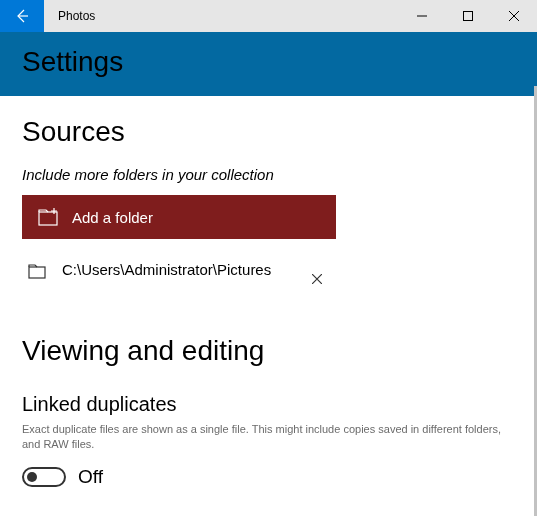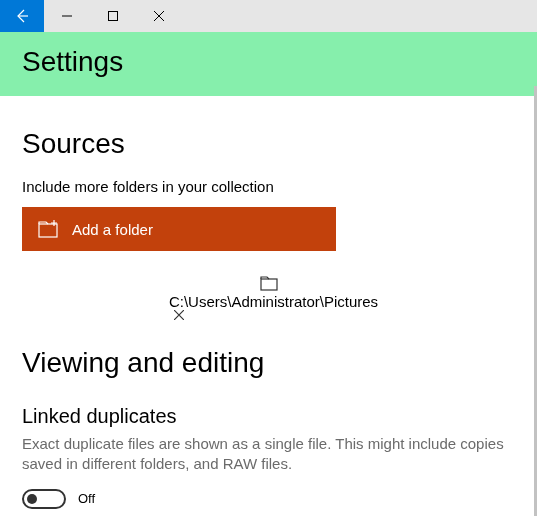--- a/index.html
+++ b/index.html
@@ -4,58 +4,59 @@
   <style>
     * { margin: 0; padding: 0; box-sizing: border-box; font-family: 'Segoe UI', Tahoma, sans-serif; }
     body { width: 537px; height: 520px; overflow: hidden; background: #fff; position: relative; }
 
     .titlebar { height: 32px; background: #e6e6e6; display: flex; align-items: center; }
     .back-btn { width: 44px; height: 32px; background: #0078d7; display: flex; align-items: center; justify-content: center; cursor: pointer; }
     .app-title { font-size: 12px; color: #000; margin-left: 14px; flex: 1; }
     .win-controls { display: flex; }
     .win-btn { width: 46px; height: 32px; display: flex; align-items: center; justify-content: center; cursor: pointer; }
 
-    .header-area { background: #86efac; padding: 14px 22px 18px 22px; }
+    .header-area { background: #0369a1; padding: 14px 22px 18px 22px; }
     .page-title { font-size: 28px; font-weight: 400; color: #000; }
 
-    .content { padding: 32px 22px 0 22px; background: #fff; position: relative; }
+    .content { padding: 20px 22px 0 22px; background: #fff; position: relative; }
     
     .section-heading { font-size: 28px; font-weight: 400; color: #000; margin-bottom: 18px; }
     .section-heading.vae { margin-top: 38px; margin-bottom: 26px; }
     
-    .body-text { font-size: 15px; color: #000; margin-bottom: 12px; }
-    .desc-text { font-size: 15px; color: #6b6b6b; line-height: 1.35; margin-top: 6px; margin-bottom: 14px; }
+    .body-text { font-size: 15px; color: #000; margin-bottom: 12px; font-style: italic; }
+    .desc-text { font-size: 11px; color: #6b6b6b; line-height: 1.35; margin-top: 6px; margin-bottom: 14px; }
     .subheading { font-size: 20px; color: #000; margin-top: 4px; }
 
-    .add-folder-btn { width: 314px; height: 44px; background: #c2410c; color: #fff; display: flex; align-items: center; border: none; cursor: pointer; padding: 0 14px; margin-bottom: 22px; }
+    .add-folder-btn { width: 314px; height: 44px; background: #7f1d1d; color: #fff; display: flex; align-items: center; border: none; cursor: pointer; padding: 0 14px; margin-bottom: 22px; }
     .add-folder-btn .icon-wrap { width: 30px; display: flex; align-items: center; }
     .add-folder-btn .label { font-size: 15px; margin-left: 6px; }
 
-    .folder-row { display: flex; align-items: center; height: 36px; margin-top: 10px; flex-direction: column; }
+    .folder-row { display: flex; align-items: flex-start; height: 36px; margin-top: 10px; }
     .folder-row .folder-icon { width: 30px; display: flex; justify-content: center; }
     .folder-row .folder-path { font-size: 15px; color: #000; margin-left: 10px; flex: 1; }
     .folder-row .remove-btn { width: 36px; height: 36px; display: flex; align-items: center; justify-content: center; cursor: pointer; margin-right: 180px; }
 
     .toggle-row { display: flex; align-items: center; }
     .toggle { width: 44px; height: 20px; border: 2px solid #333; border-radius: 10px; position: relative; cursor: pointer; background: #fff; }
     .toggle .knob { width: 10px; height: 10px; background: #333; border-radius: 50%; position: absolute; top: 3px; left: 3px; }
-    .toggle-label { font-size: 13px; margin-left: 12px; }
+    .toggle-label { font-size: 19px; margin-left: 12px; }
 
     .scrollbar { position: absolute; right: 0; top: 86px; width: 3px; height: 430px; background: #c2c2c2; }
   </style>
 </head>
 <body>
 
 <div class="titlebar">
   <div class="back-btn">
     <svg width="16" height="16" viewBox="0 0 16 16">
         <path d="M10 2 L4 8 L10 14" stroke="#fff" stroke-width="1.2" fill="none"></path>
         <path d="M4 8 H14" stroke="#fff" stroke-width="1.2"></path>
       </svg>
   </div>
+  <div class="app-title">Photos</div>
   <div class="win-controls">
     <div class="win-btn">
       <svg width="10" height="10" viewBox="0 0 10 10">
           <path d="M0 5 H10" stroke="#000" stroke-width="1"></path>
         </svg>
     </div>
     <div class="win-btn">
       <svg width="10" height="10" viewBox="0 0 10 10">
           <rect x="0.5" y="0.5" width="9" height="9" stroke="#000" stroke-width="1" fill="none"></rect>
         </svg>

